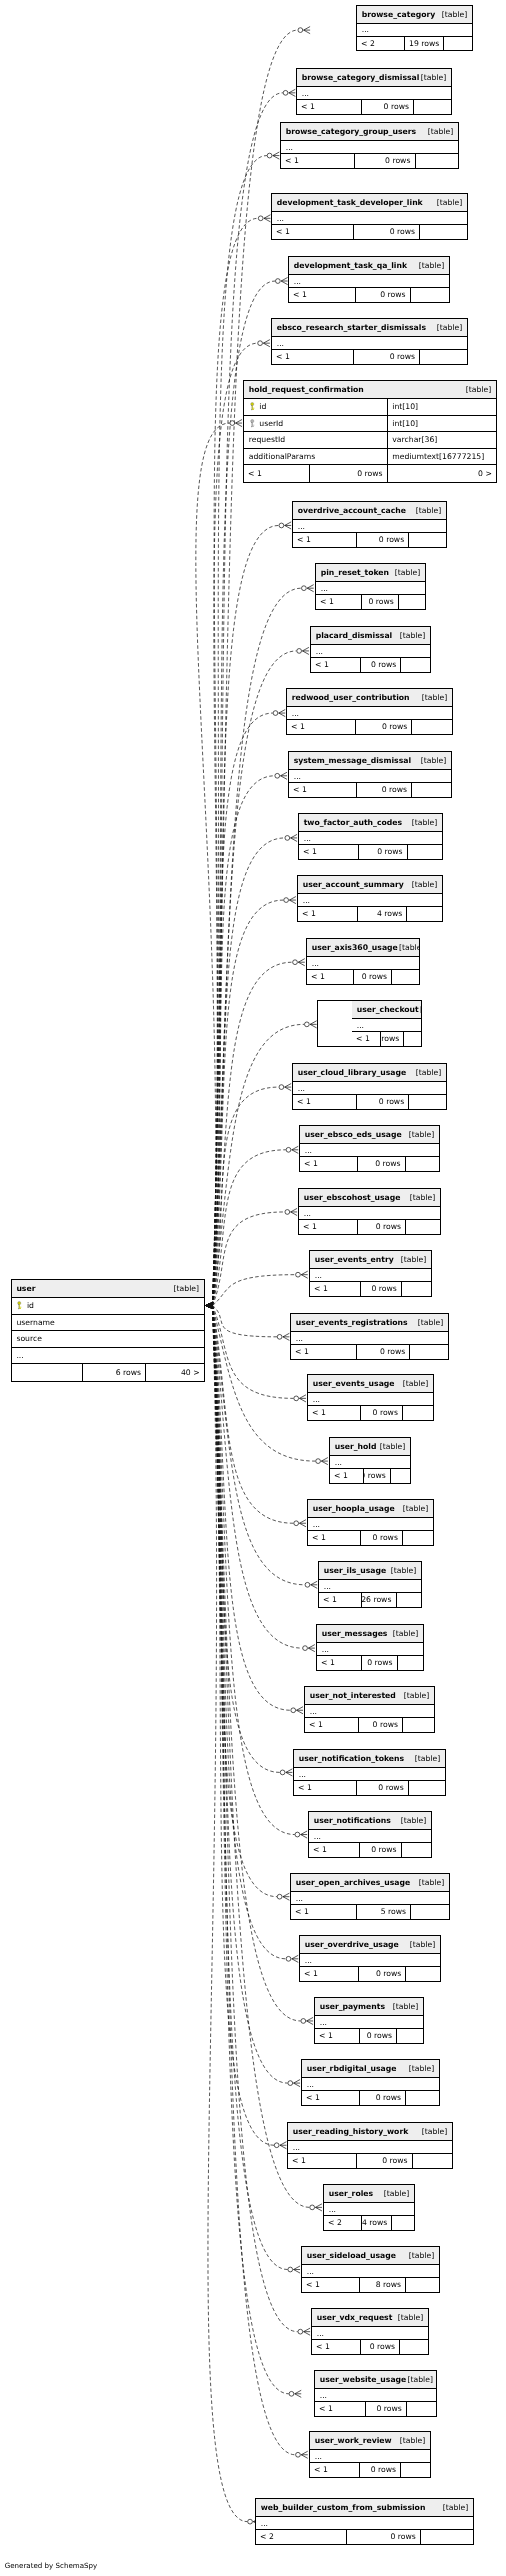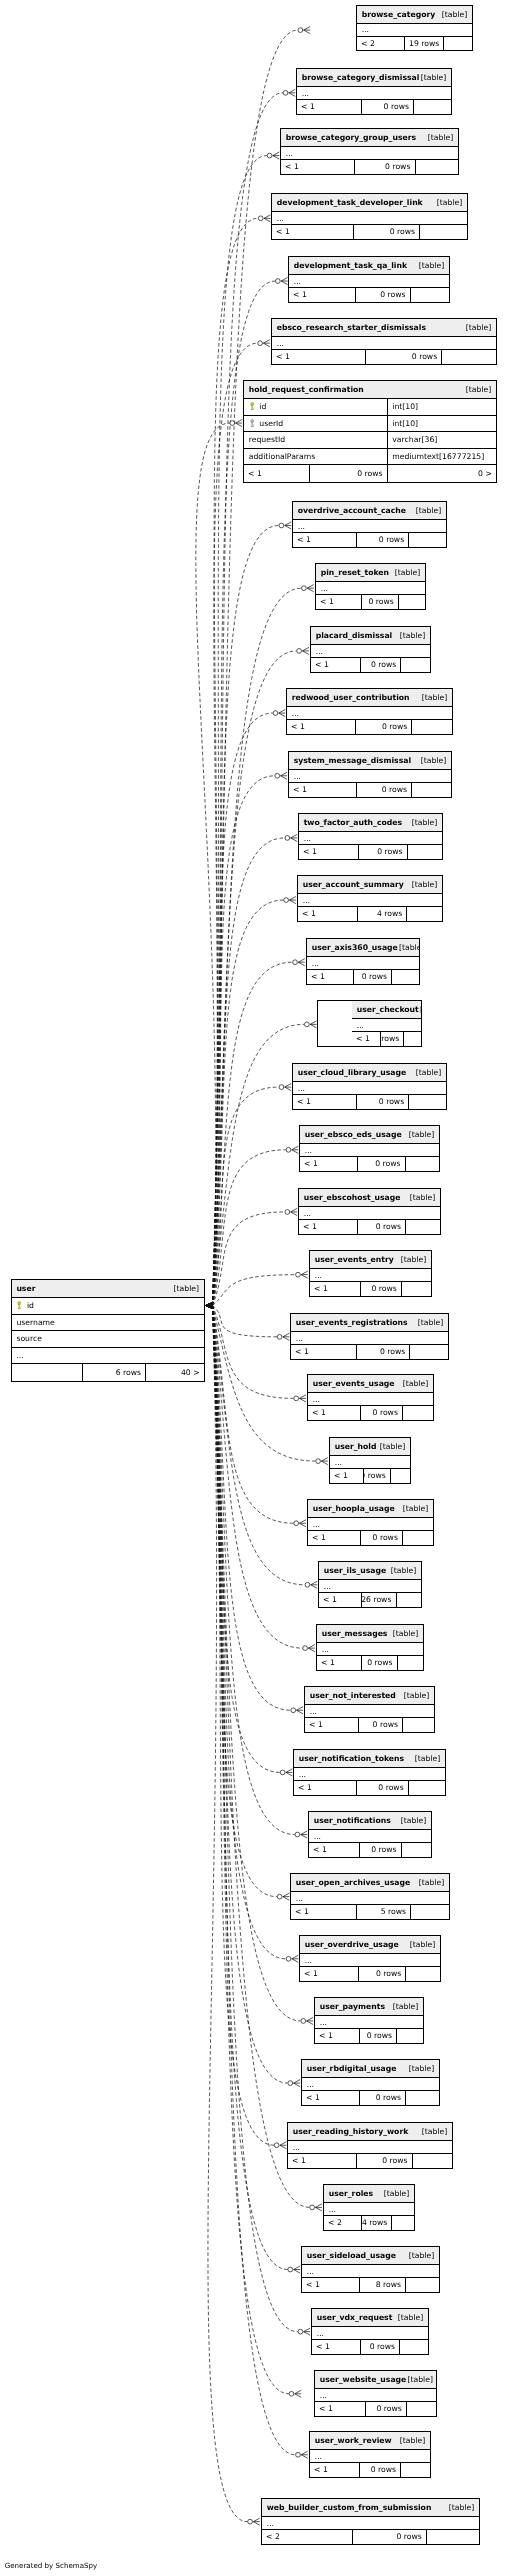--- a/index.html
+++ b/index.html
@@ -337,21 +337,21 @@
       </div>
       <div class="trow">
         <span>...</span>
       </div>
       <div class="tfoot">
         <div class="fc fc-left" style="flex: 0 0 42%;">&lt; 1</div>
         <div class="fc fc-mid" style="flex: 0 0 34%;">0 rows</div>
         <div class="fc fc-right" style="flex: 0 0 24%;"></div>
       </div>
     </div>
-    <div class="tbox" style="left: 280px; top: 128px; width: 179px;">
+    <div class="tbox" style="left: 280px; top: 122px; width: 179px;">
       <div class="thead">
         <span class="tname">browse_category_group_users</span>
         <span class="ttag">[table]</span>
       </div>
       <div class="trow">
         <span>...</span>
       </div>
       <div class="tfoot">
         <div class="fc fc-left" style="flex: 0 0 42%;">&lt; 1</div>
         <div class="fc fc-mid" style="flex: 0 0 34%;">0 rows</div>
@@ -379,21 +379,21 @@
       </div>
       <div class="trow">
         <span>...</span>
       </div>
       <div class="tfoot">
         <div class="fc fc-left" style="flex: 0 0 42%;">&lt; 1</div>
         <div class="fc fc-mid" style="flex: 0 0 34%;">0 rows</div>
         <div class="fc fc-right" style="flex: 0 0 24%;"></div>
       </div>
     </div>
-    <div class="tbox" style="left: 271px; top: 318px; width: 226px;">
+    <div class="tbox" style="left: 271px; top: 318px; width: 197px;">
       <div class="thead">
         <span class="tname">ebsco_research_starter_dismissals</span>
         <span class="ttag">[table]</span>
       </div>
       <div class="trow">
         <span>...</span>
       </div>
       <div class="tfoot">
         <div class="fc fc-left" style="flex: 0 0 42%;">&lt; 1</div>
         <div class="fc fc-mid" style="flex: 0 0 34%;">0 rows</div>
@@ -888,21 +888,21 @@
       </div>
       <div class="trow">
         <span>...</span>
       </div>
       <div class="tfoot">
         <div class="fc fc-left" style="flex: 0 0 42%;">&lt; 1</div>
         <div class="fc fc-mid" style="flex: 0 0 34%;">0 rows</div>
         <div class="fc fc-right" style="flex: 0 0 24%;"></div>
       </div>
     </div>
-    <div class="tbox" style="left: 261px; top: 2498px; width: 219px;">
+    <div class="tbox" style="left: 255px; top: 2498px; width: 219px;">
       <div class="thead">
         <span class="tname">web_builder_custom_from_submission</span>
         <span class="ttag">[table]</span>
       </div>
       <div class="trow">
         <span>...</span>
       </div>
       <div class="tfoot">
         <div class="fc fc-left" style="flex: 0 0 42%;">&lt; 2</div>
         <div class="fc fc-mid" style="flex: 0 0 34%;">0 rows</div>

